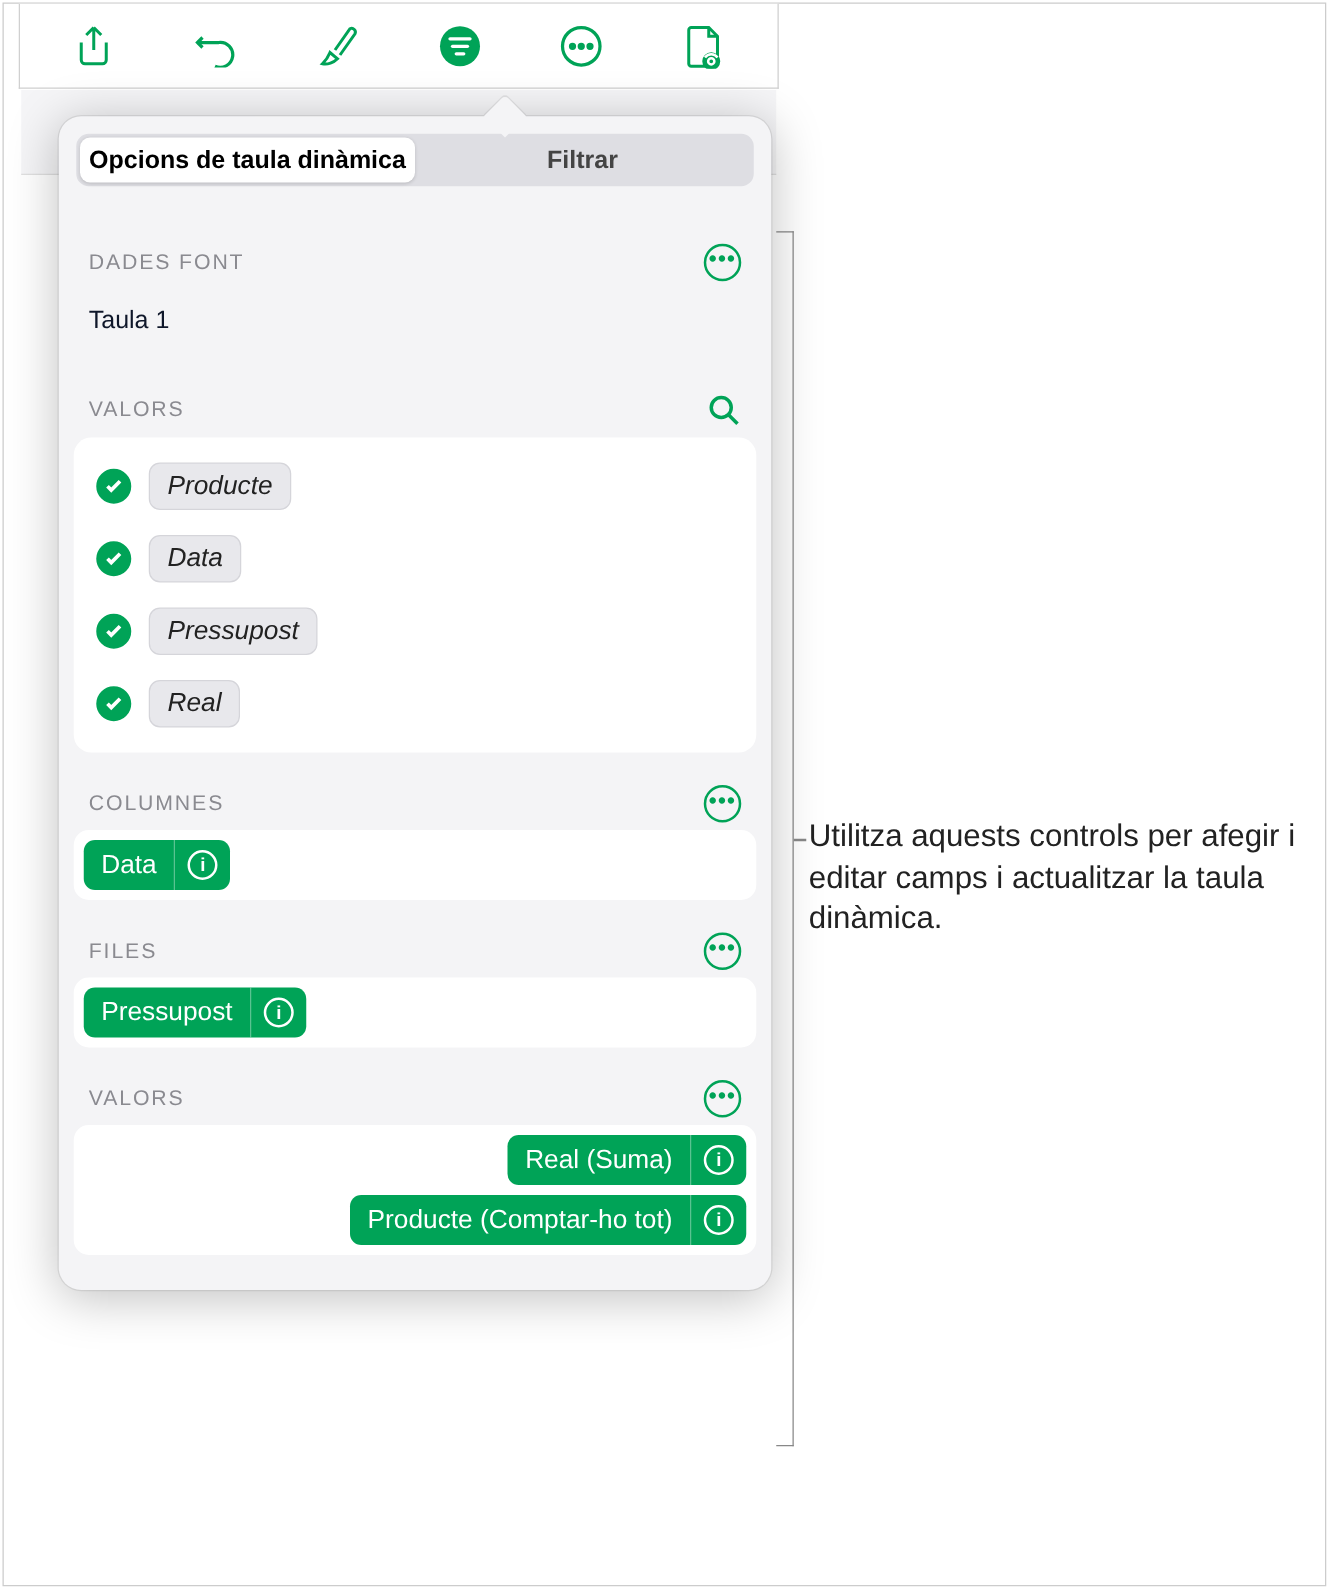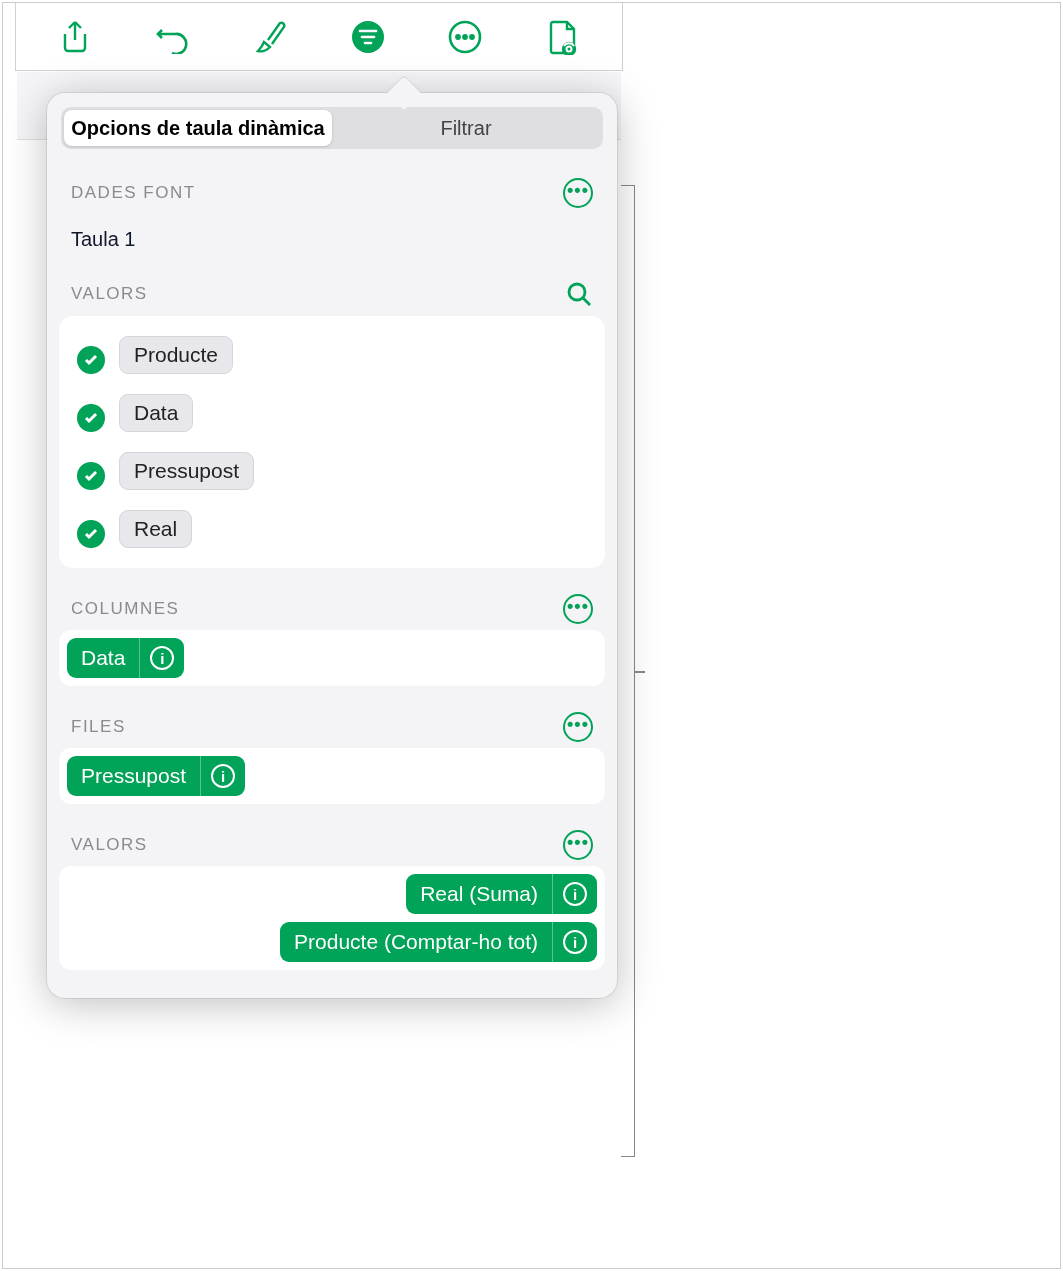--- a/index.html
+++ b/index.html
@@ -76,35 +76,36 @@
   }
   .seg-item {
     flex: 1;
     height: 100%;
     border-radius: 8px;
     display: flex;
     align-items: center;
     justify-content: center;
     font-size: 20px;
     color: #444;
+    font-weight: bold;
   }
   .seg-item.sel {
     background: #fff;
     font-weight: 600;
     color: #000;
     box-shadow: 0 1px 3px rgba(0,0,0,0.15);
   }
   .section {
     padding: 0 24px;
   }
   .sec-head {
     display: flex;
     align-items: center;
     justify-content: space-between;
-    margin-top: 29px;
+    margin-top: 46px;
     margin-bottom: 6px;
   }
   .sec-head.tight { margin-top: 26px; gap: 26px; }
   .sec-title {
     font-size: 17px;
     letter-spacing: 1.5px;
     color: #8a8a90;
     font-weight: 500;
   }
   .ellip-circle {
@@ -124,23 +125,24 @@
     padding: 14px 24px 0 24px;
   }
   .card {
     background:#fff;
     border-radius:14px;
     margin: 8px 12px 0 12px;
   }
   .fields-card { padding: 10px 14px; }
   .field-row {
     display:flex;
-    align-items:flex-end;
+    align-items:center;
     gap:14px;
     padding:10px 4px;
+    font-style:italic;
   }
   .chk {
     width:28px; height:28px; border-radius:50%;
     border:2.5px solid #bdbdc2;
     display:flex; align-items:center; justify-content:center;
     flex-shrink:0;
   }
   .chk.on {
     background:#00a357; border-color:#00a357;
     color:#fff;
@@ -380,14 +382,15 @@
         <div class="chip-info">
             <div class="info-circ">i</div>
           </div>
       </div>
     </div>
 
   </div>
 
   <div class="bracket"></div>
   <div class="lead"></div>
+  <div class="callout">Utilitza aquests controls per afegir i editar camps i actualitzar la taula dinàmica.</div>
 
 </div>
 
 </body></html>

